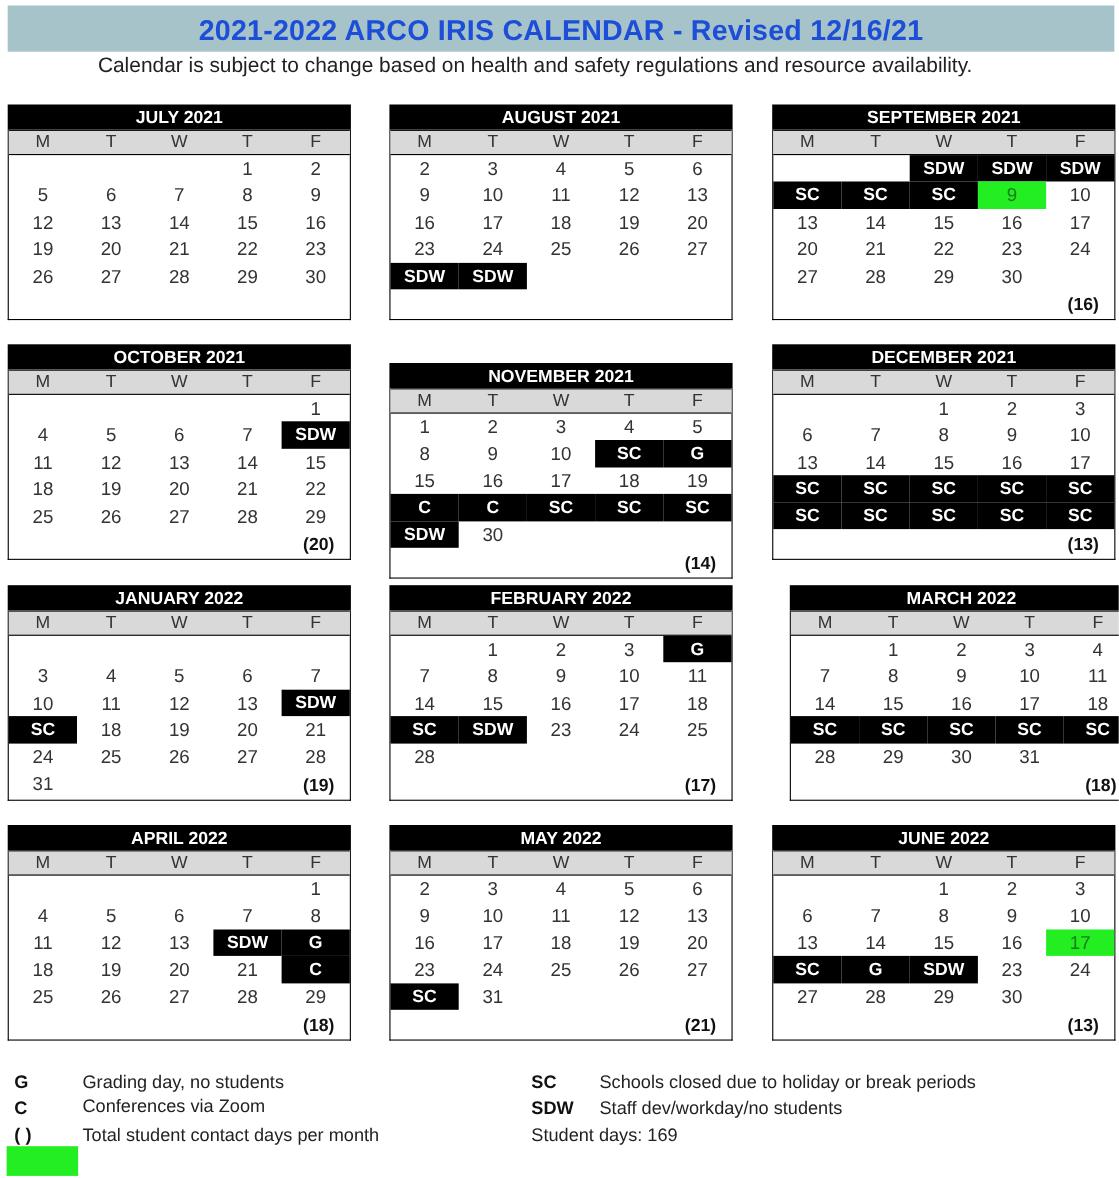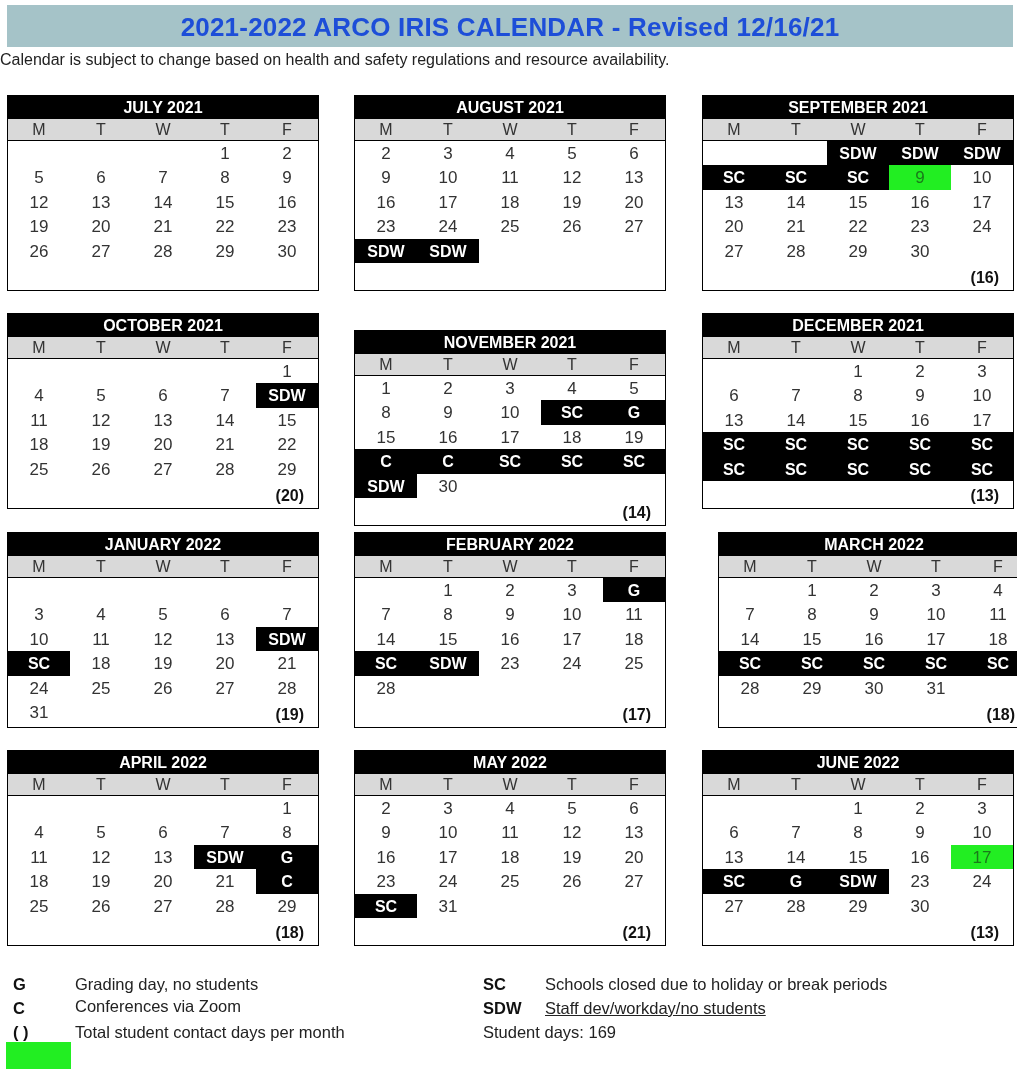--- a/index.html
+++ b/index.html
@@ -7,22 +7,22 @@
   body { position: relative; font-family: "Liberation Sans", "DejaVu Sans", sans-serif; color: #222; }
 
   .title-bar {
     position: absolute; left: 7px; top: 5px; width: 1006px; height: 42px;
     background: #a5c3c8; text-align: center;
     font-weight: bold; font-size: 26px; line-height: 44px; color: #1d4ed8;
     font-family: "Liberation Sans Narrow", "Liberation Sans", sans-serif;
     letter-spacing: 0.2px;
   }
   .subtitle {
-    position: absolute; left: 0; top: 50px; width: 973px; 
-    font-size: 16px; color: #222; line-height: 20px;
+    position: absolute; left: 0; top: 50px; width: 973px; text-align: center;
+    font-size: 19px; color: #222; line-height: 20px;
   }
 
   .month {
     position: absolute; width: 312px; height: 196px; border-radius: 10px;
   }
   .month .mhead {
     height: 23px; background: #000; color: #fff; text-align: center;
     font-weight: bold; font-size: 16px; line-height: 25px;
   }
   .month .body {
@@ -545,15 +545,15 @@
   <span class="key" style="left:13px;top:974px;">G</span>
   <span class="desc" style="left:75px;top:974px;">Grading day, no students</span>
   <span class="key" style="left:13px;top:998px;">C</span>
   <span class="desc" style="left:75px;top:996px;">Conferences via Zoom</span>
   <span class="key" style="left:13px;top:1022px;">( )</span>
   <span class="desc" style="left:75px;top:1022px;">Total student contact days per month</span>
   <div class="green-swatch"></div>
   <span class="key" style="left:483px;top:974px;">SC</span>
   <span class="desc" style="left:545px;top:974px;">Schools closed due to holiday or break periods</span>
   <span class="key" style="left:483px;top:998px;">SDW</span>
-  <span class="desc" style="left:545px;top:998px;text-decoration:underline;">Staff dev/workday/no students</span>
+  <span class="desc" style="left:545px;top:998px;">Staff dev/workday/no students</span>
   <span class="desc" style="left:483px;top:1022px;">Student days: 169</span>
 </div>
 
 </body></html>

